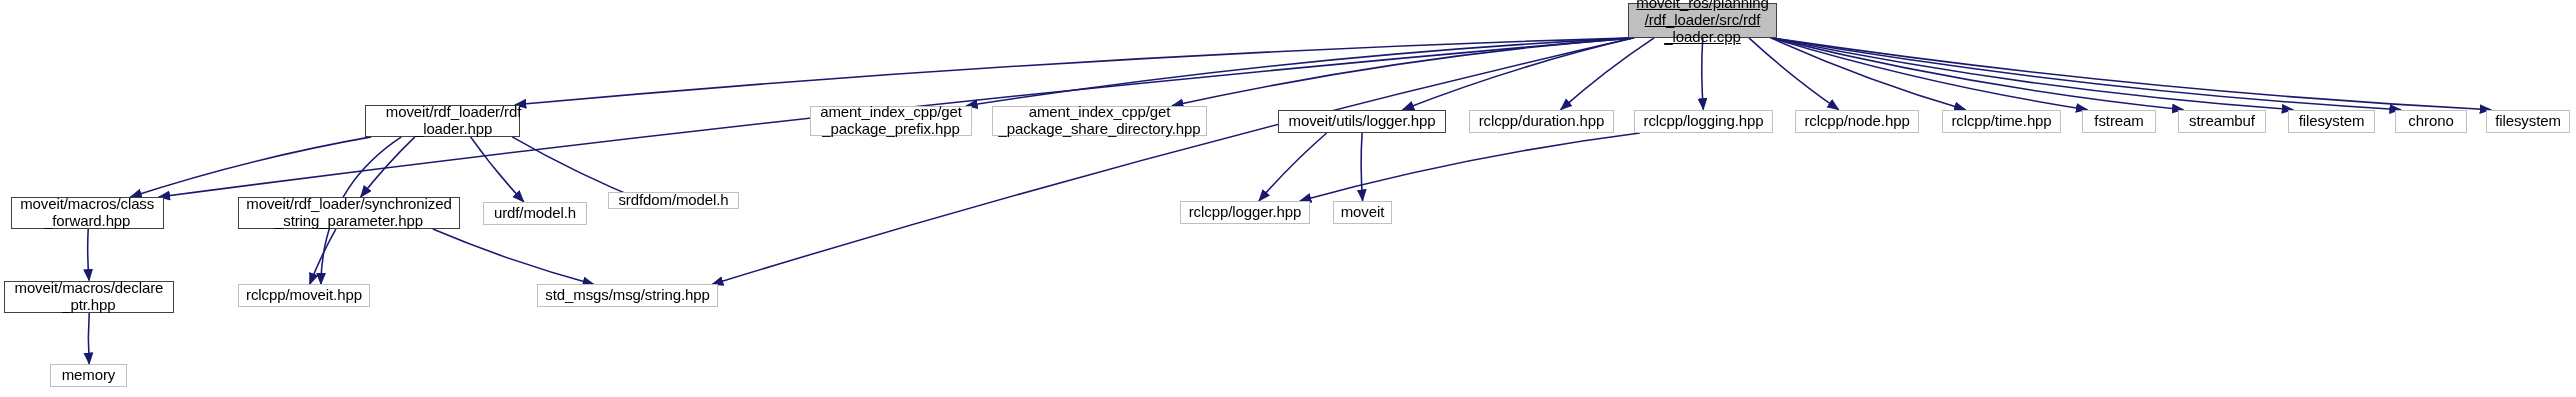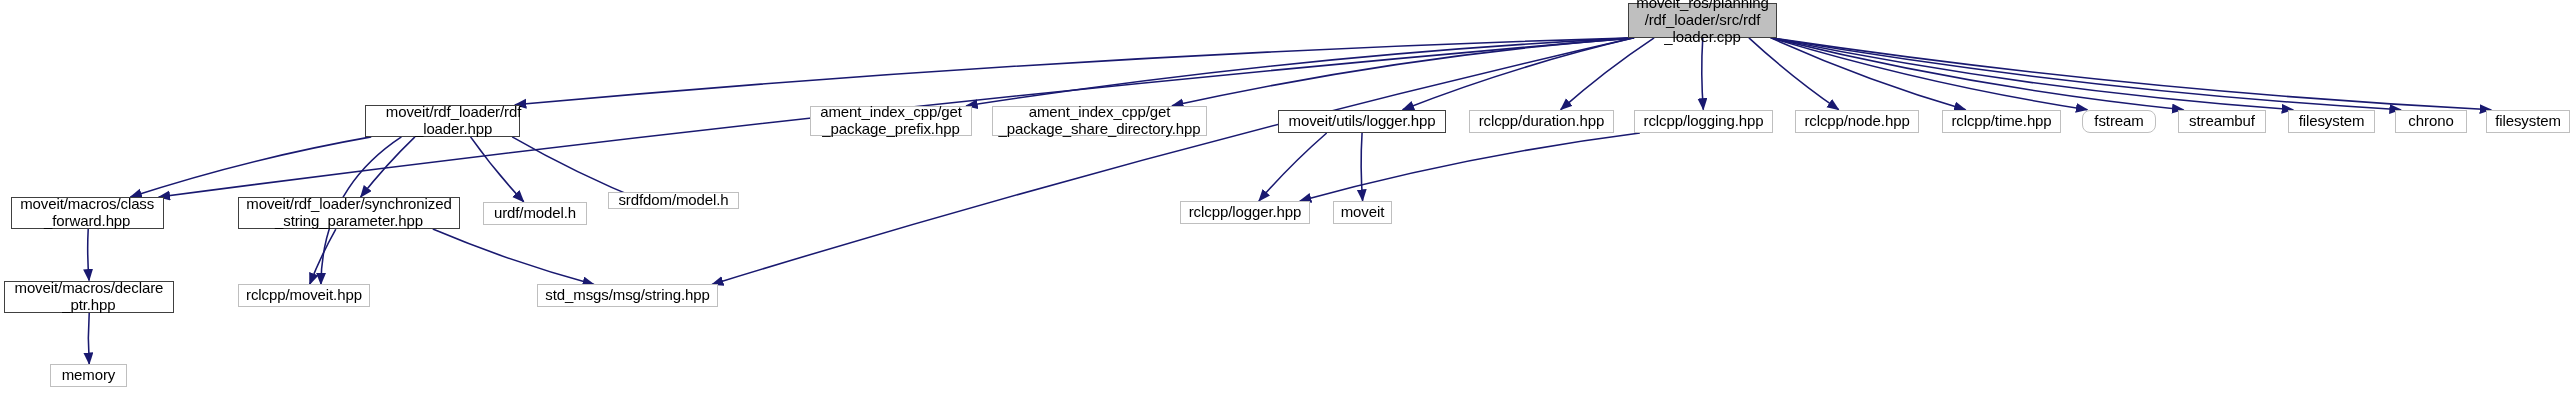--- a/index.html
+++ b/index.html
@@ -41,20 +41,21 @@
     white-space: pre-line;
     padding: 0 3.9px;
   }
   .node.emph {
     border: 1.9px solid #404040;
   }
   .node.root {
     background: #bfbfbf;
     border: 1.9px solid #404040;
     font-size: 15px;
+    text-decoration: underline;
   }
 </style>
 </head>
 <body>
 
 <div id="graph-root" style="background: rgb(255, 255, 255);">
   <svg id="edge-layer" viewBox="0 0 2653 409" xmlns="http://www.w3.org/2000/svg">
     <defs>
       <marker id="arrow" markerWidth="9" markerHeight="9" refX="7.4" refY="3.2" orient="auto" markerUnits="strokeWidth">
         <path d="M0,0 L8,3.2 L0,6.4 z" fill="#191970"></path>
@@ -98,21 +99,21 @@
 _loader.hpp</div>
       <div class="node" style="left: 810px; top: 106px; width: 162px; height: 30px;">ament_index_cpp/get
 _package_prefix.hpp</div>
       <div class="node" style="left: 992px; top: 106px; width: 215px; height: 30px;">ament_index_cpp/get
 _package_share_directory.hpp</div>
       <div class="node emph" style="left: 1278px; top: 110px; width: 168px; height: 23px;">moveit/utils/logger.hpp</div>
       <div class="node" style="left: 1469px; top: 110px; width: 145px; height: 23px;">rclcpp/duration.hpp</div>
       <div class="node" style="left: 1634px; top: 110px; width: 139px; height: 23px;">rclcpp/logging.hpp</div>
       <div class="node" style="left: 1795px; top: 110px; width: 124px; height: 23px;">rclcpp/node.hpp</div>
       <div class="node" style="left: 1942px; top: 110px; width: 119px; height: 23px;">rclcpp/time.hpp</div>
-      <div class="node" style="left: 2082px; top: 110px; width: 74px; height: 23px; border-radius: 8px;">fstream</div>
+      <div class="node" style="left: 2082px; top: 110px; width: 74px; height: 23px;">fstream</div>
       <div class="node" style="left: 2178px; top: 110px; width: 88px; height: 23px;">streambuf</div>
       <div class="node" style="left: 2288px; top: 110px; width: 87px; height: 23px;">filesystem</div>
       <div class="node" style="left: 2395px; top: 110px; width: 72px; height: 23px;">chrono</div>
       <div class="node" style="left: 2486px; top: 110px; width: 84px; height: 23px;">filesystem</div>
       <div class="node emph" style="left: 10.7px; top: 197px; width: 153px; height: 32px;">moveit/macros/class
 _forward.hpp</div>
       <div class="node emph" style="left: 238px; top: 197px; width: 222px; height: 32px;">moveit/rdf_loader/synchronized
 _string_parameter.hpp</div>
       <div class="node" style="left: 483px; top: 202px; width: 104px; height: 23px;">urdf/model.h</div>
       <div class="node" style="left: 608px; top: 192px; width: 131px; height: 17px;">srdfdom/model.h</div>

